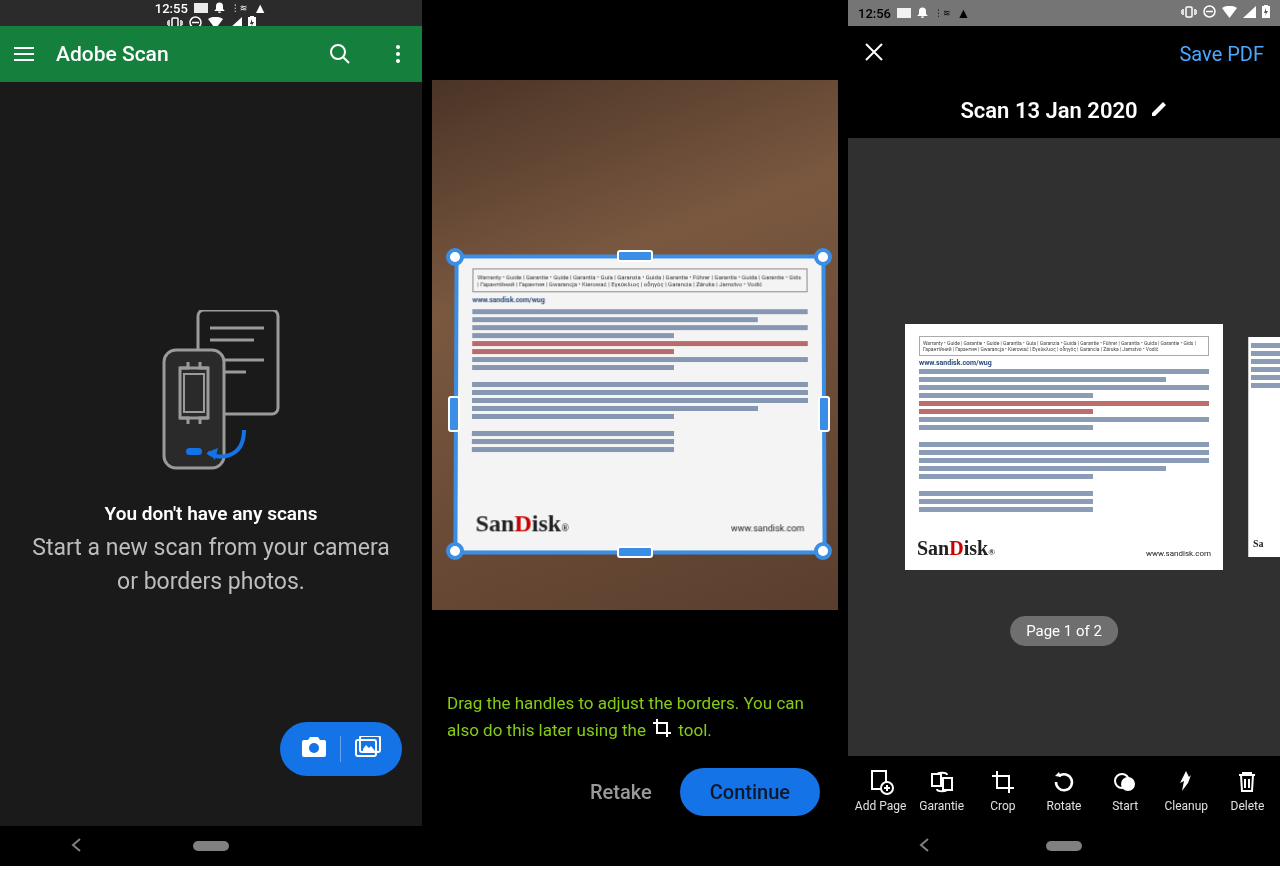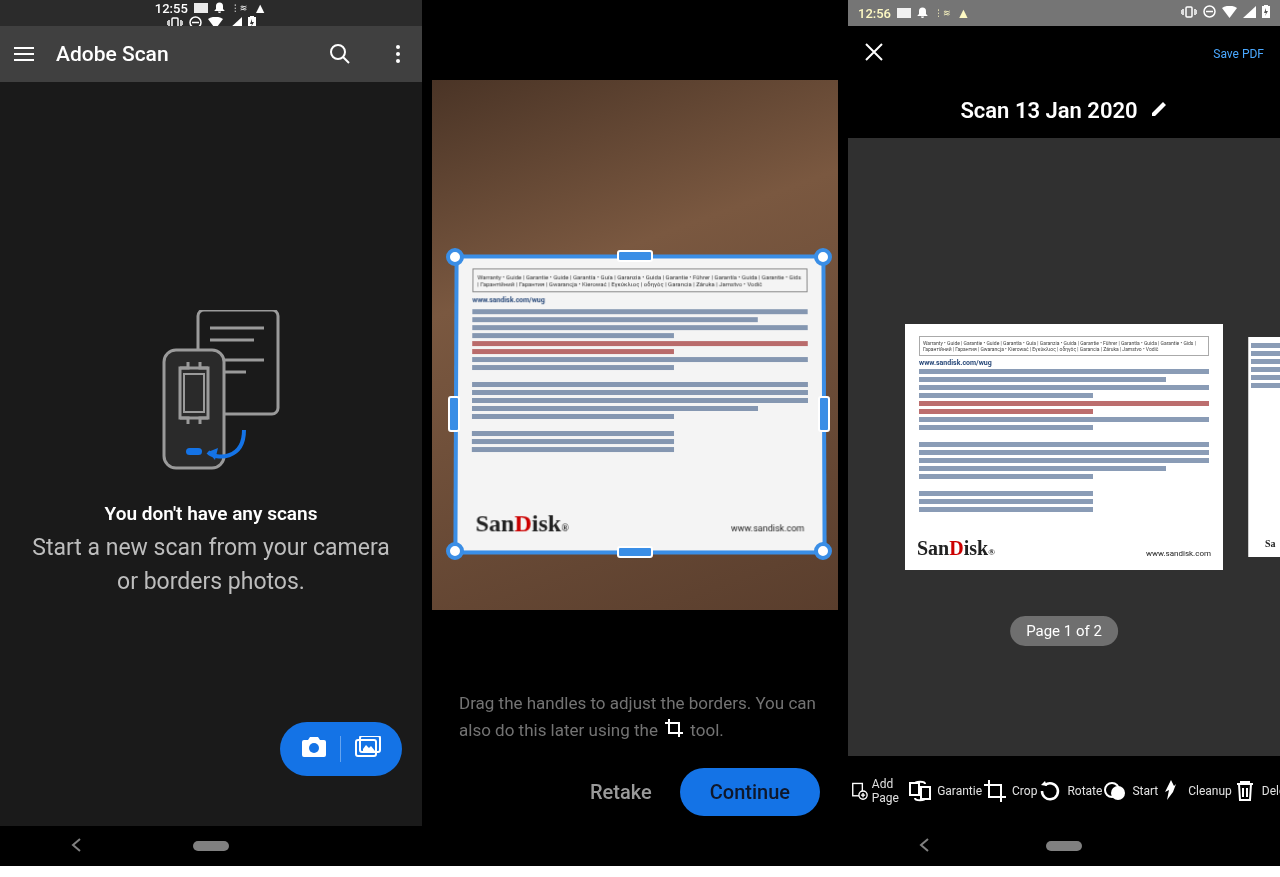--- a/index.html
+++ b/index.html
@@ -28,29 +28,29 @@
     height: 26px;
     display: flex;
     align-items: center;
     justify-content: space-between;
     padding: 0 10px;
     color: #fff;
     font-size: 13px;
     font-weight: 500;
   }
   .s1 .statusbar { background: #2b2b2b; flex-direction: column; } 
-  .s3 .statusbar { background: #757575; color:#fef9c3; }
+  .s3 .statusbar { background: #757575; color:#000000; }
   .status-left, .status-right { display:flex; align-items:center; gap:6px; }
   .status-right svg, .status-left svg { fill:#fff; }
   .tri { font-size:14px; }
 
   
   .appbar {
     height: 56px;
-    background: #404040;
+    background: #15803d;
     display: flex;
     align-items: center;
     padding: 0 12px;
     gap: 20px;
     color: #fff;
   }
   .appbar .title { font-size: 21px; font-weight: 500; flex:1; }
   .hamburger, .search-ic, .more-ic { width:24px; height:24px; display:flex; align-items:center; justify-content:center; }
 
   .s1-body {
@@ -123,26 +123,25 @@
   .h-tr { right:6px; top:168px; }
   .h-bl { left:14px; top:462px; }
   .h-br { right:6px; top:462px; }
   .edge { position:absolute; background:#3a8ee6; border:2px solid #fff; border-radius:3px; }
   .e-t { left:50%; top:170px; transform:translateX(-50%); width:36px; height:12px; }
   .e-b { left:50%; top:466px; transform:translateX(-50%); width:36px; height:12px; }
   .e-l { left:16px; top:316px; width:12px; height:36px; }
   .e-r { right:8px; top:316px; width:12px; height:36px; }
 
   .s2-help {
-    color:#737373;
+    color:#84cc16;
     font-size:17px;
     padding:0 25px;
     margin-top:80px;
     line-height:1.6;
-    margin-left:12px;
   }
   .s2-actions {
     display:flex;
     align-items:center;
     justify-content:flex-end;
     gap:28px;
     padding:22px 28px 28px;
   }
   .retake { color:#9a9a9a; font-size:20px; font-weight:500; }
   .continue {
@@ -154,21 +153,21 @@
   
   .s3-top {
     height:56px;
     background:#000;
     display:flex;
     align-items:center;
     padding:0 16px;
     justify-content:space-between;
     color:#fff;
   }
-  .save-pdf { color:#4aa8ff; font-size:12px; font-weight:400; }
+  .save-pdf { color:#4aa8ff; font-size:20px; font-weight:400; }
   .s3-titlebar {
     height:56px;
     background:#000;
     display:flex;
     align-items:center;
     justify-content:center;
     gap:12px;
     color:#fff;
     font-size:22px;
     font-weight:600;
@@ -222,21 +221,21 @@
     height:70px;
     background:#000;
     display:flex;
     align-items:center;
     justify-content:space-between;
     padding:0 2px;
   }
   .tool {
     flex:1;
     display:flex;
-    flex-direction:row;
+    flex-direction:column;
     align-items:center;
     gap:4px;
     color:#e0e0e0;
     font-size:12px;
   }
   .tool svg { width:26px; height:26px; }
 
   .txtlines div { height:5px; background:#2a4a7a; margin-bottom:3px; opacity:.55; }
   .txtlines .short { width:60%; }
   .txtlines .med { width:85%; }
@@ -523,21 +522,21 @@
     </div>
     <div class="scan-peek">
       <div class="txtlines">
           <div></div>
           <div></div>
           <div></div>
           <div></div>
           <div></div>
           <div></div>
         </div>
-      <div style="position:absolute;bottom:8px;left:16px;font-size:10px;font-weight:700;color:#222;font-family:Georgia,serif">Sa</div>
+      <div style="position:absolute;bottom:8px;left:4px;font-size:10px;font-weight:700;color:#222;font-family:Georgia,serif">Sa</div>
     </div>
     <div class="page-pill">Page 1 of 2</div>
   </div>
 
   <div class="s3-tools">
     <div class="tool">
       <svg viewBox="0 0 26 26">
           <rect x="4" y="2" width="14" height="18" fill="none" stroke="#fff" stroke-width="2"></rect>
           <circle cx="19" cy="19" r="6" fill="#000" stroke="#fff" stroke-width="2"></circle>
           <path stroke="#fff" stroke-width="2" d="M19 16v6M16 19h6"></path>

